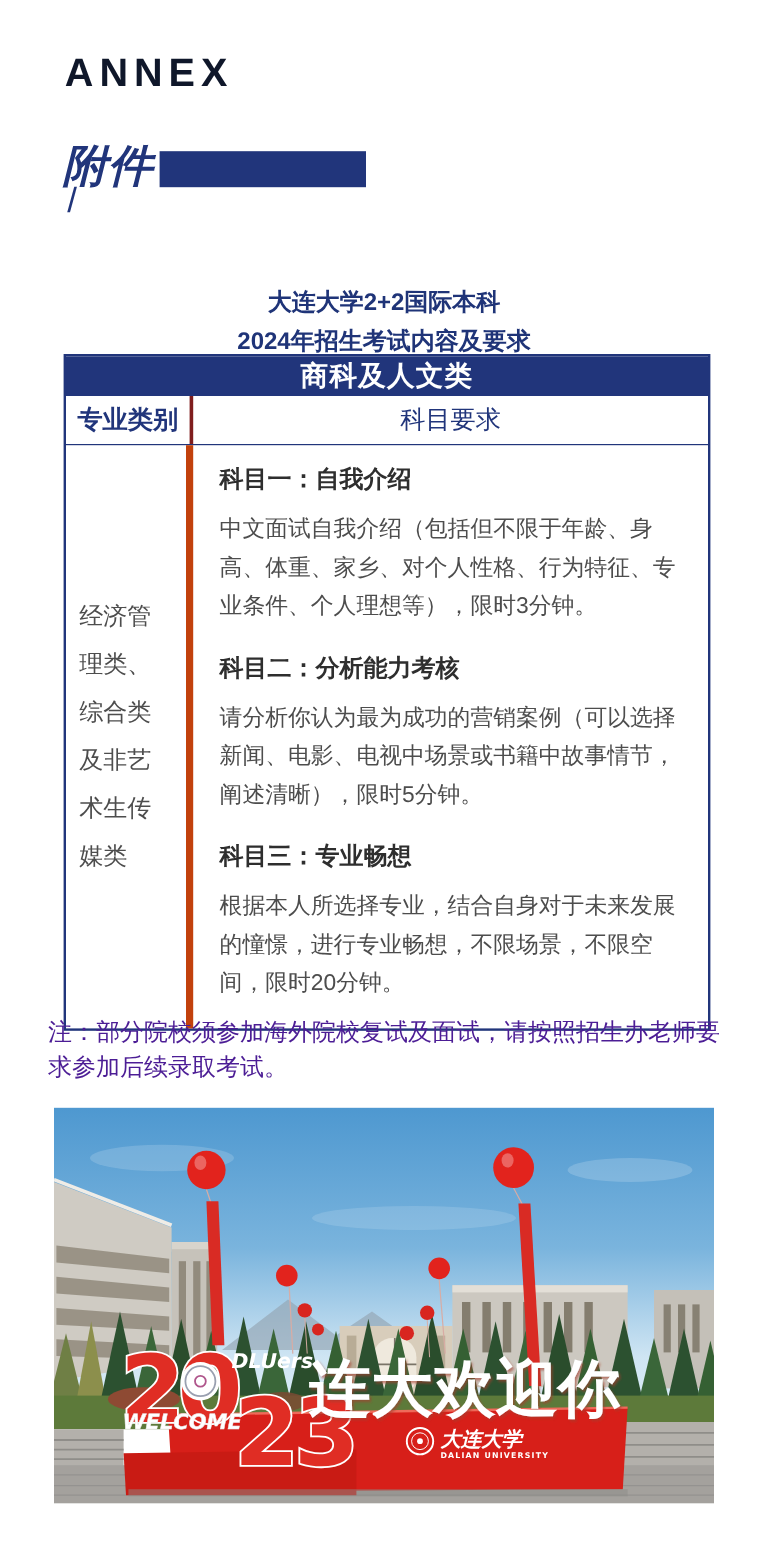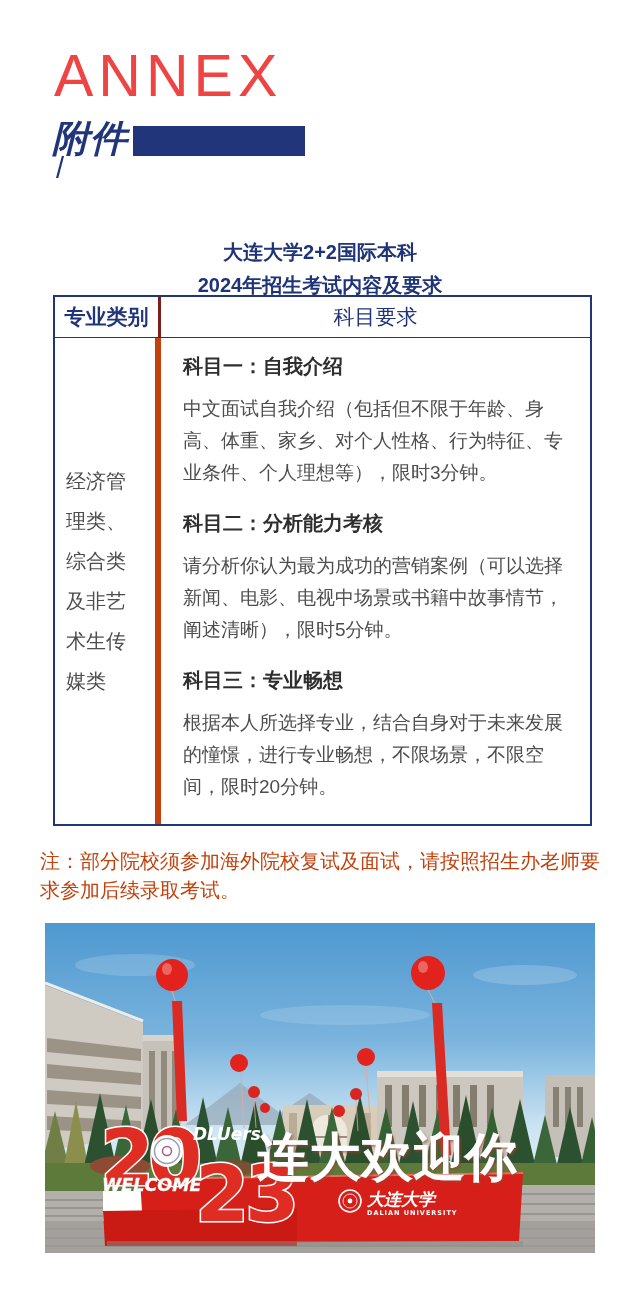--- a/index.html
+++ b/index.html
@@ -1,18 +1,18 @@
 <!DOCTYPE html>
 <html><head>
 <meta charset="utf-8">
 <style>
   html,body{margin:0;padding:0;background:#ffffff;font-family:"Liberation Sans",sans-serif;}
   .page{position:relative;width:640px;height:1295px;background:#ffffff;overflow:hidden;}
 
-  .annex{position:absolute;left:54px;top:42px;font-size:59px;font-weight:400;color:#ef4444;letter-spacing:5px;}
+  .annex{position:absolute;left:54px;top:42px;font-size:33px;font-weight:700;color:#0f172a;letter-spacing:5px;}
   .fujian-row{position:absolute;left:52px;top:114px;display:flex;align-items:center;font-style:italic;}
   .fujian{font-size:37px;font-weight:bold;color:#21357b;letter-spacing:1px;}
   .fujian-bar{width:172px;height:30px;background:#21357b;margin-left:5px;margin-top:3px;}
   .slash{position:absolute;left:56px;top:152px;font-size:29px;color:#21357b;}
 
   .doc-title{position:absolute;left:0;top:203px;width:100%;text-align:center;
              font-size:20px;font-weight:bold;color:#1f3478;line-height:33px;margin-top:33px;}
 
   .exam-table{position:absolute;left:53px;top:295px;width:539px;border:2px solid #21357b;box-sizing:border-box;background:#fff;}
   .t-header{background:#21357b;color:#ffffff;font-size:23px;font-weight:bold;text-align:center;
@@ -23,21 +23,21 @@
   .t-sub-col2{flex:1;display:flex;align-items:center;justify-content:center;
               font-size:21px;font-weight:normal;color:#21357b;}
   .t-body{display:flex;align-items:stretch;}
   .t-cat{width:106px;border-right:6px solid #c2410c;display:flex;align-items:center;justify-content:flex-start;
          padding:0 11px;box-sizing:border-box;font-size:20px;line-height:40px;color:#4d4d4d;}
   .t-req{flex:1;padding:15px 22px 0 22px;}
   .subject-title{font-size:20px;font-weight:bold;color:#2e2e2e;margin:0 0 13px 0;}
   .subject-desc{font-size:19px;color:#4d4d4d;line-height:32px;margin:0 0 21px 0;}
 
   .note{position:absolute;left:40px;top:847px;width:566px;font-size:20px;line-height:29px;
-        color:#c2410c;font-weight:500;}
+        color:#4c1d95;font-weight:500;}
 
   .photo{position:absolute;left:45px;top:923px;width:550px;height:330px;}
   .photo svg{display:block;}
   .sign-digits{font-family:"DejaVu Sans",sans-serif;font-weight:bold;font-size:78px;
                fill:#e02d24;stroke:#ffffff;stroke-width:3px;paint-order:stroke;}
   .sign-slogan{font-family:"DejaVu Sans",sans-serif;font-weight:bold;font-size:52px;fill:#ffffff;}
   .sign-small{font-family:"DejaVu Sans",sans-serif;font-weight:bold;font-style:italic;fill:#ffffff;}
   .plat-cn{font-family:"Liberation Serif",serif;font-weight:bold;font-style:italic;font-size:17px;fill:#ffffff;}
   .plat-en{font-family:"DejaVu Sans",sans-serif;font-weight:bold;font-size:6.5px;letter-spacing:1px;fill:#ffffff;}
 </style>
@@ -54,20 +54,21 @@
   </div>
 
   <div class="slash">/</div>
 
   <div class="doc-title">
     <div>大连大学2+2国际本科</div>
     <div>2024年招生考试内容及要求</div>
   </div>
 
   <div class="exam-table">
+    <div class="t-header">商科及人文类</div>
     <div class="t-sub">
       <div class="t-sub-col1">专业类别</div>
       <div class="t-sub-col2">科目要求</div>
     </div>
     <div class="t-body">
       <div class="t-cat">经济管理类、综合类及非艺术生传媒类</div>
       <div class="t-req">
         <div class="subject">
           <div class="subject-title">科目一：自我介绍</div>
           <div class="subject-desc">中文面试自我介绍（包括但不限于年龄、身高、体重、家乡、对个人性格、行为特征、专业条件、个人理想等），限时3分钟。</div>

